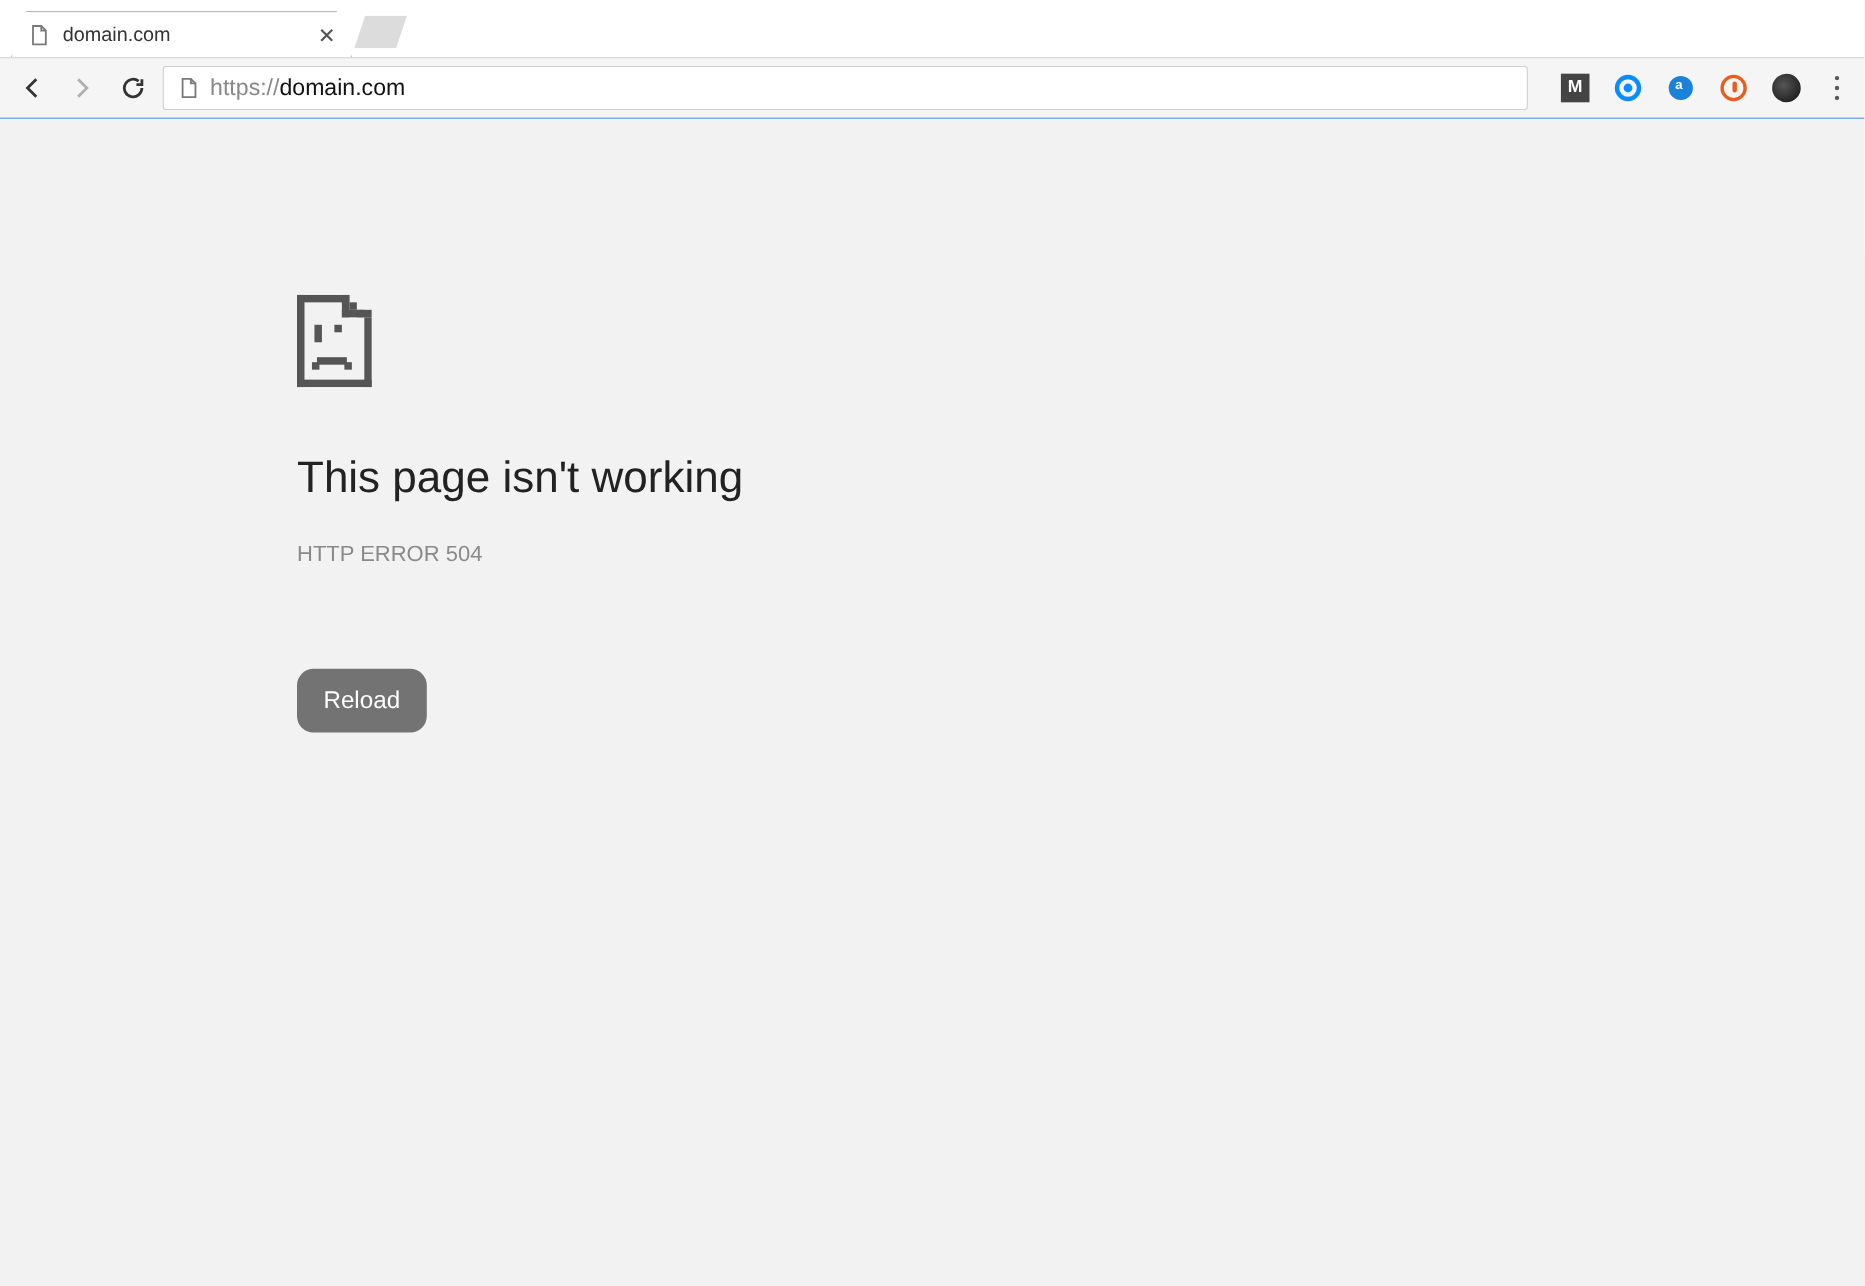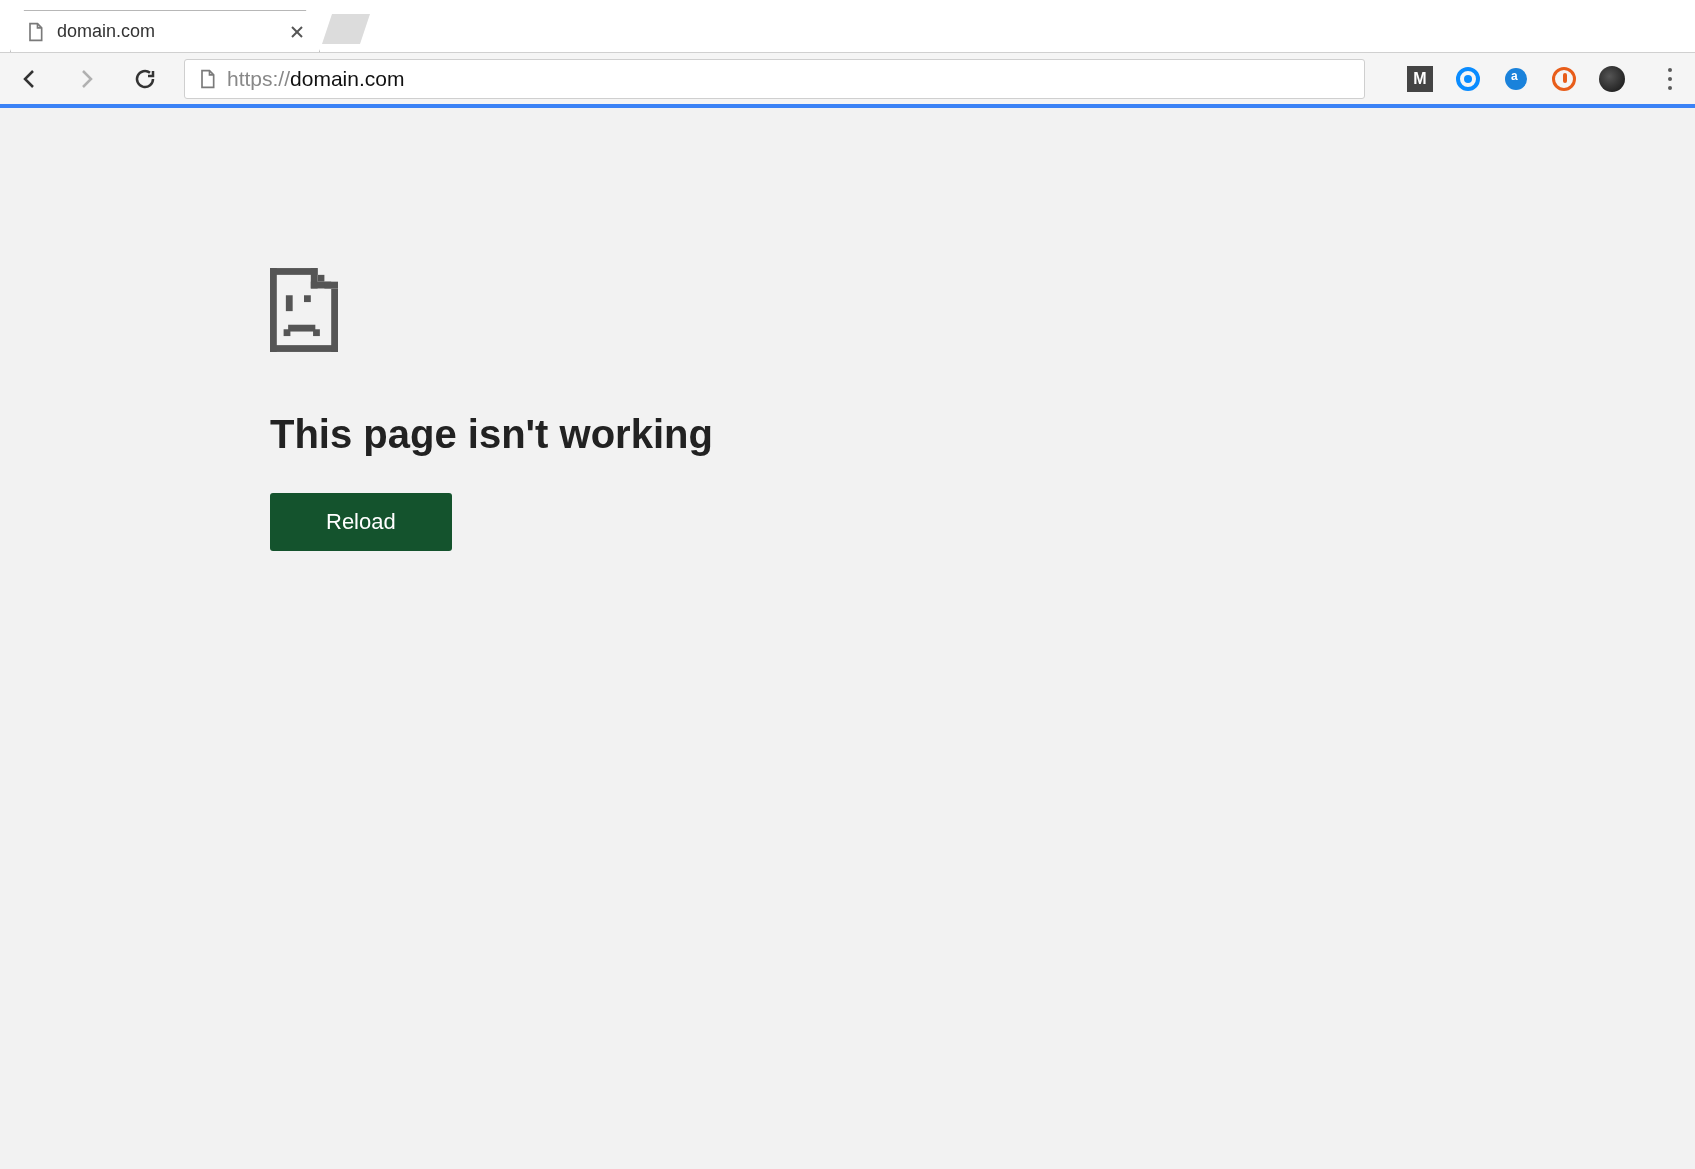--- a/index.html
+++ b/index.html
@@ -67,25 +67,25 @@
       margin-bottom: 0;
       align-self: flex-end;
       margin-bottom: 8px;
       cursor: pointer;
     }
 
     
     .toolbar {
       height: 55px;
       background: #f5f5f5;
-      border-bottom: 4px solid #3b82f6;
+      border-bottom: 1px solid #3b82f6;
       display: flex;
       align-items: center;
       padding: 0 10px;
-      gap: 20px;
+      gap: 8px;
     }
     .nav-btn {
       width: 38px;
       height: 38px;
       display: flex;
       align-items: center;
       justify-content: center;
       border-radius: 50%;
       cursor: pointer;
     }
@@ -135,42 +135,42 @@
       width: 780px;
       margin-left: 270px;
     }
     .sad-file-icon {
       width: 68px;
       height: 84px;
       margin-bottom: 60px;
     }
     .error-heading {
       font-size: 40px;
-      font-weight: 700;
+      font-weight: 400;
       color: #222;
       margin-bottom: 36px;
     }
     .error-message {
       font-size: 24px;
       color: #555;
       margin-bottom: 26px;
     }
     .error-message strong { font-weight: 700; color: #333; }
     .error-code {
       font-size: 20px;
       color: #8a8a8a;
       margin-bottom: 92px;
     }
     .reload-btn {
-      background: #14532d;
+      background: #737373;
       color: #fff;
       font-size: 22px;
       border: none;
-      padding: 16px 56px;
-      border-radius: 3px;
+      padding: 16px 24px;
+      border-radius: 15px;
       cursor: pointer;
     }
 
     
     .mega-icon { background: #444; color: #fff; font-weight: 700; font-size: 16px; width: 26px; height: 26px; display:flex;align-items:center;justify-content:center; }
     .blue-ring { border: 4px solid #0a8cff; border-radius: 50%; width:24px; height:24px; position:relative;}
     .blue-ring::after{content:"";position:absolute;width:8px;height:8px;background:#0a8cff;border-radius:50%;top:4px;left:4px;}
     .blue-orb { background:#1a82db;border-radius:50%;width:22px;height:22px;position:relative; }
     .blue-orb::after{content:"a";position:absolute;color:#fff;font-size:12px;font-weight:700;top:1px;left:6px;}
     .orange-ring{border:3px solid #e85d1a;border-radius:50%;width:24px;height:24px;position:relative;}
@@ -287,15 +287,16 @@
           <rect x="14" y="24" width="6" height="14"></rect>
           <rect x="30" y="24" width="6" height="6"></rect>
 
           <rect x="16" y="50" width="24" height="6"></rect>
           <rect x="12" y="54" width="6" height="6"></rect>
           <rect x="38" y="54" width="6" height="6"></rect>
         </g>
       </svg>
     </div>
     <h1 class="error-heading">This page isn't working</h1>
+    <p class="error-code">HTTP ERROR 504</p>
     <button class="reload-btn">Reload</button>
   </div>
 </div>
 
 </body></html>

